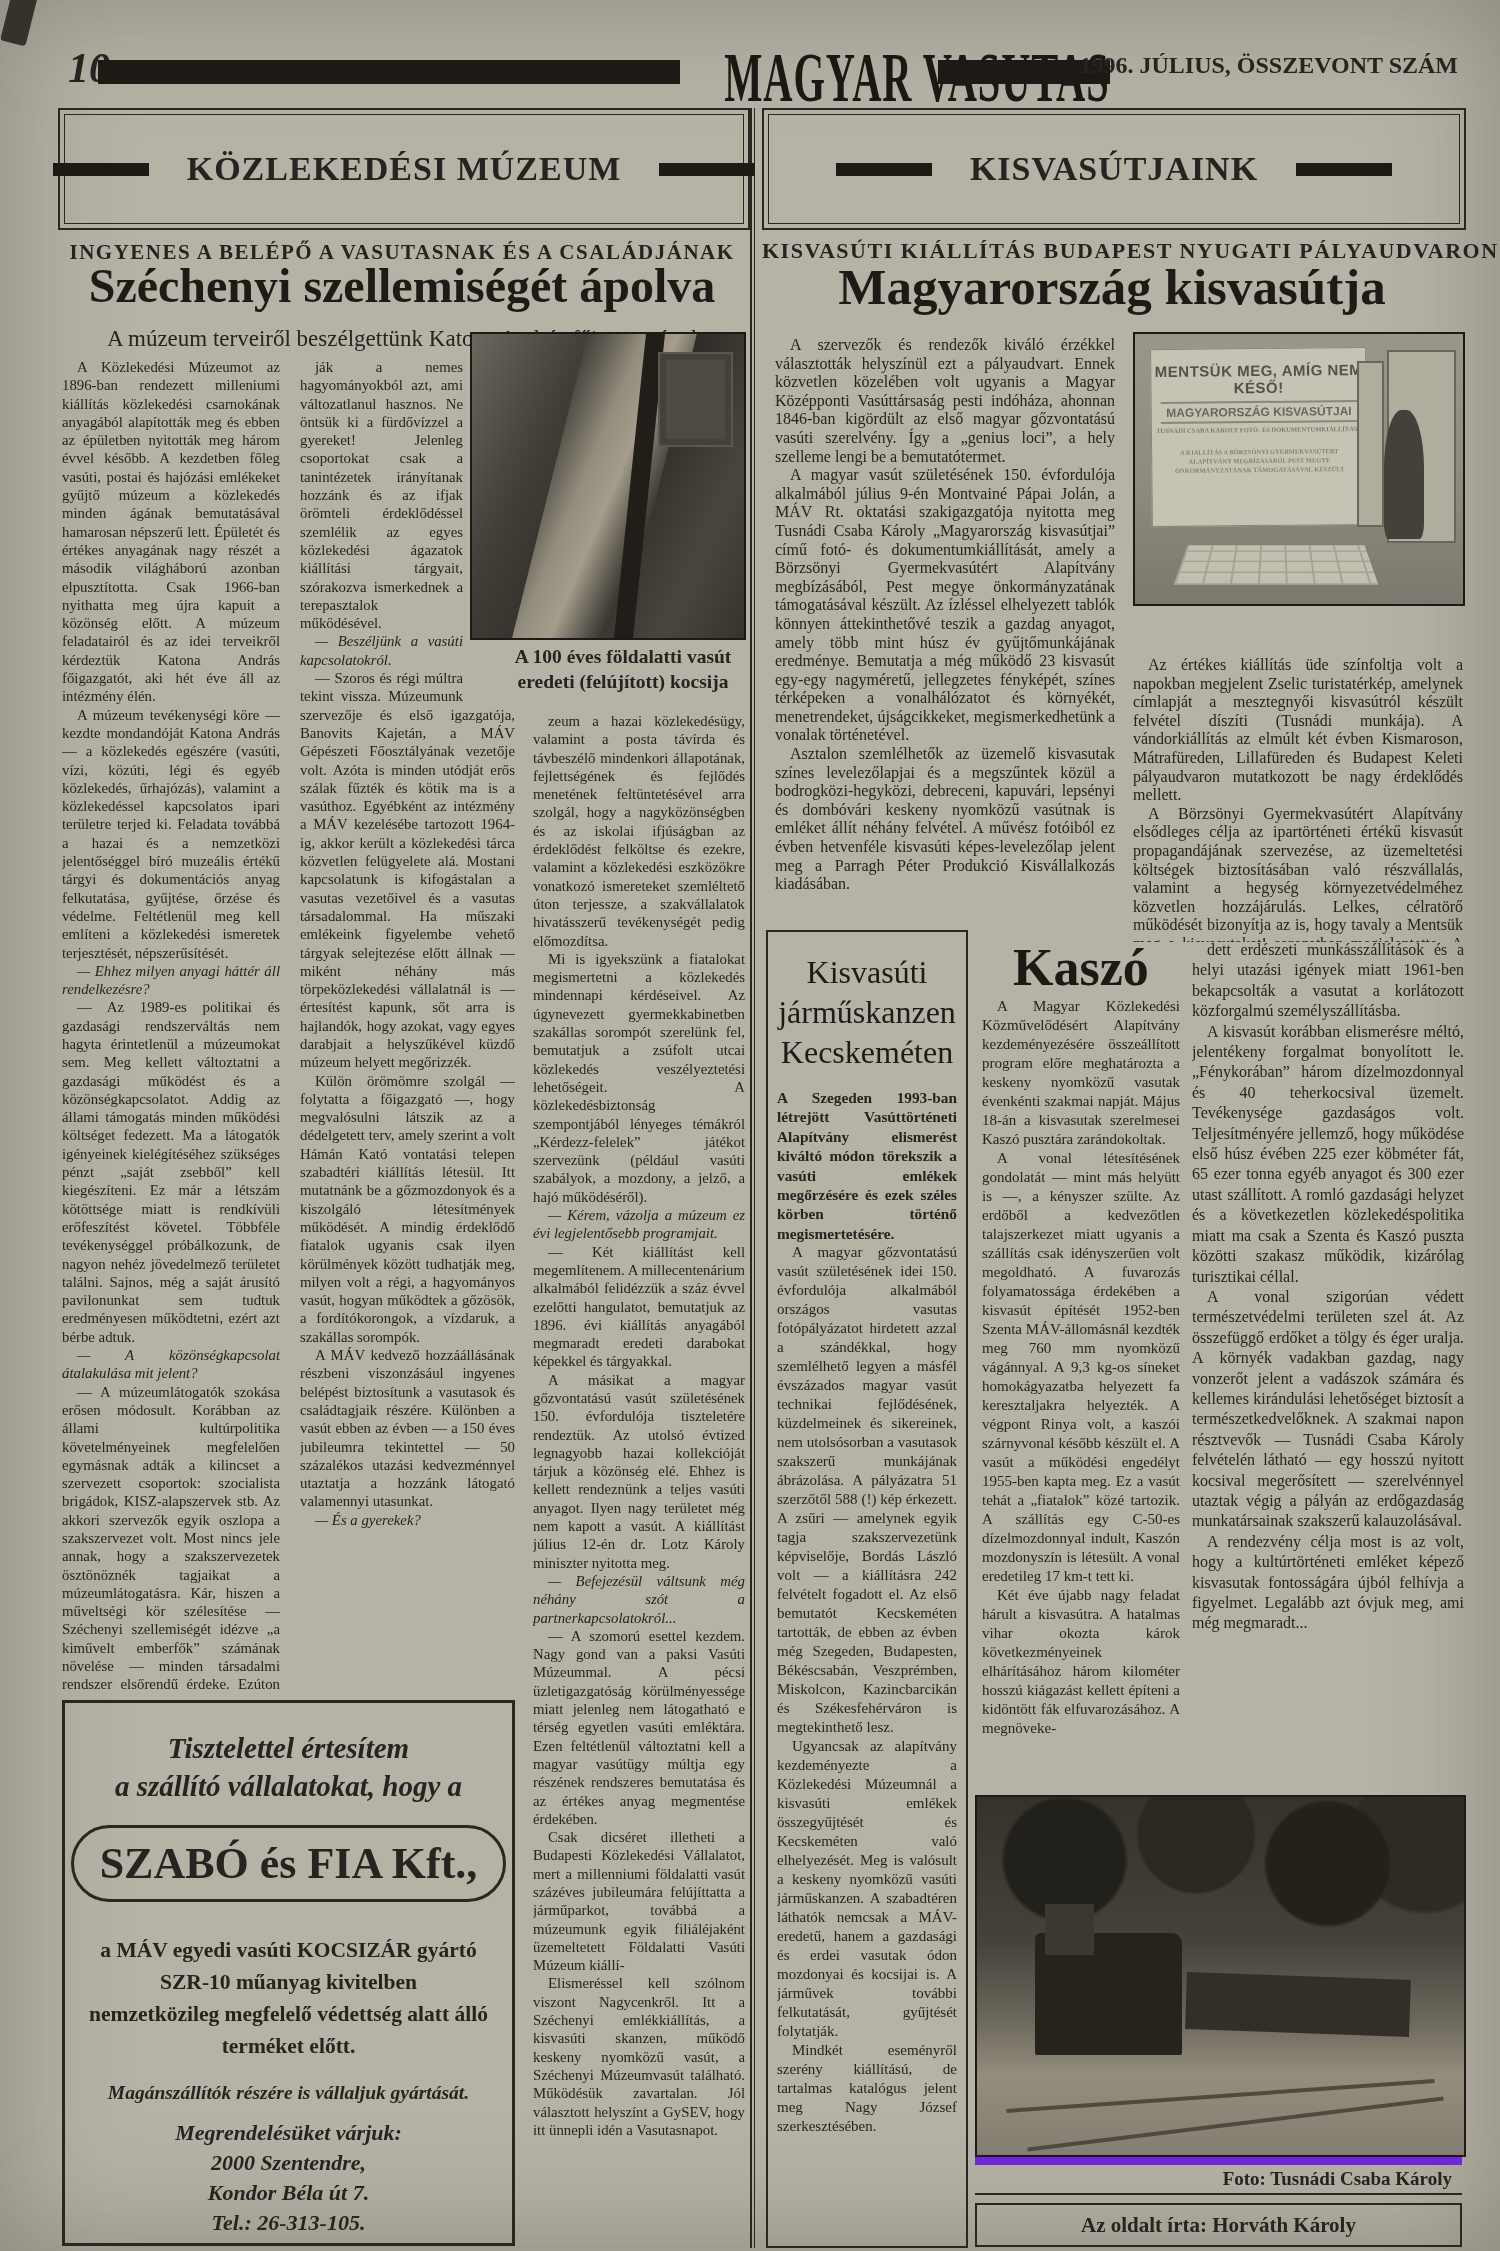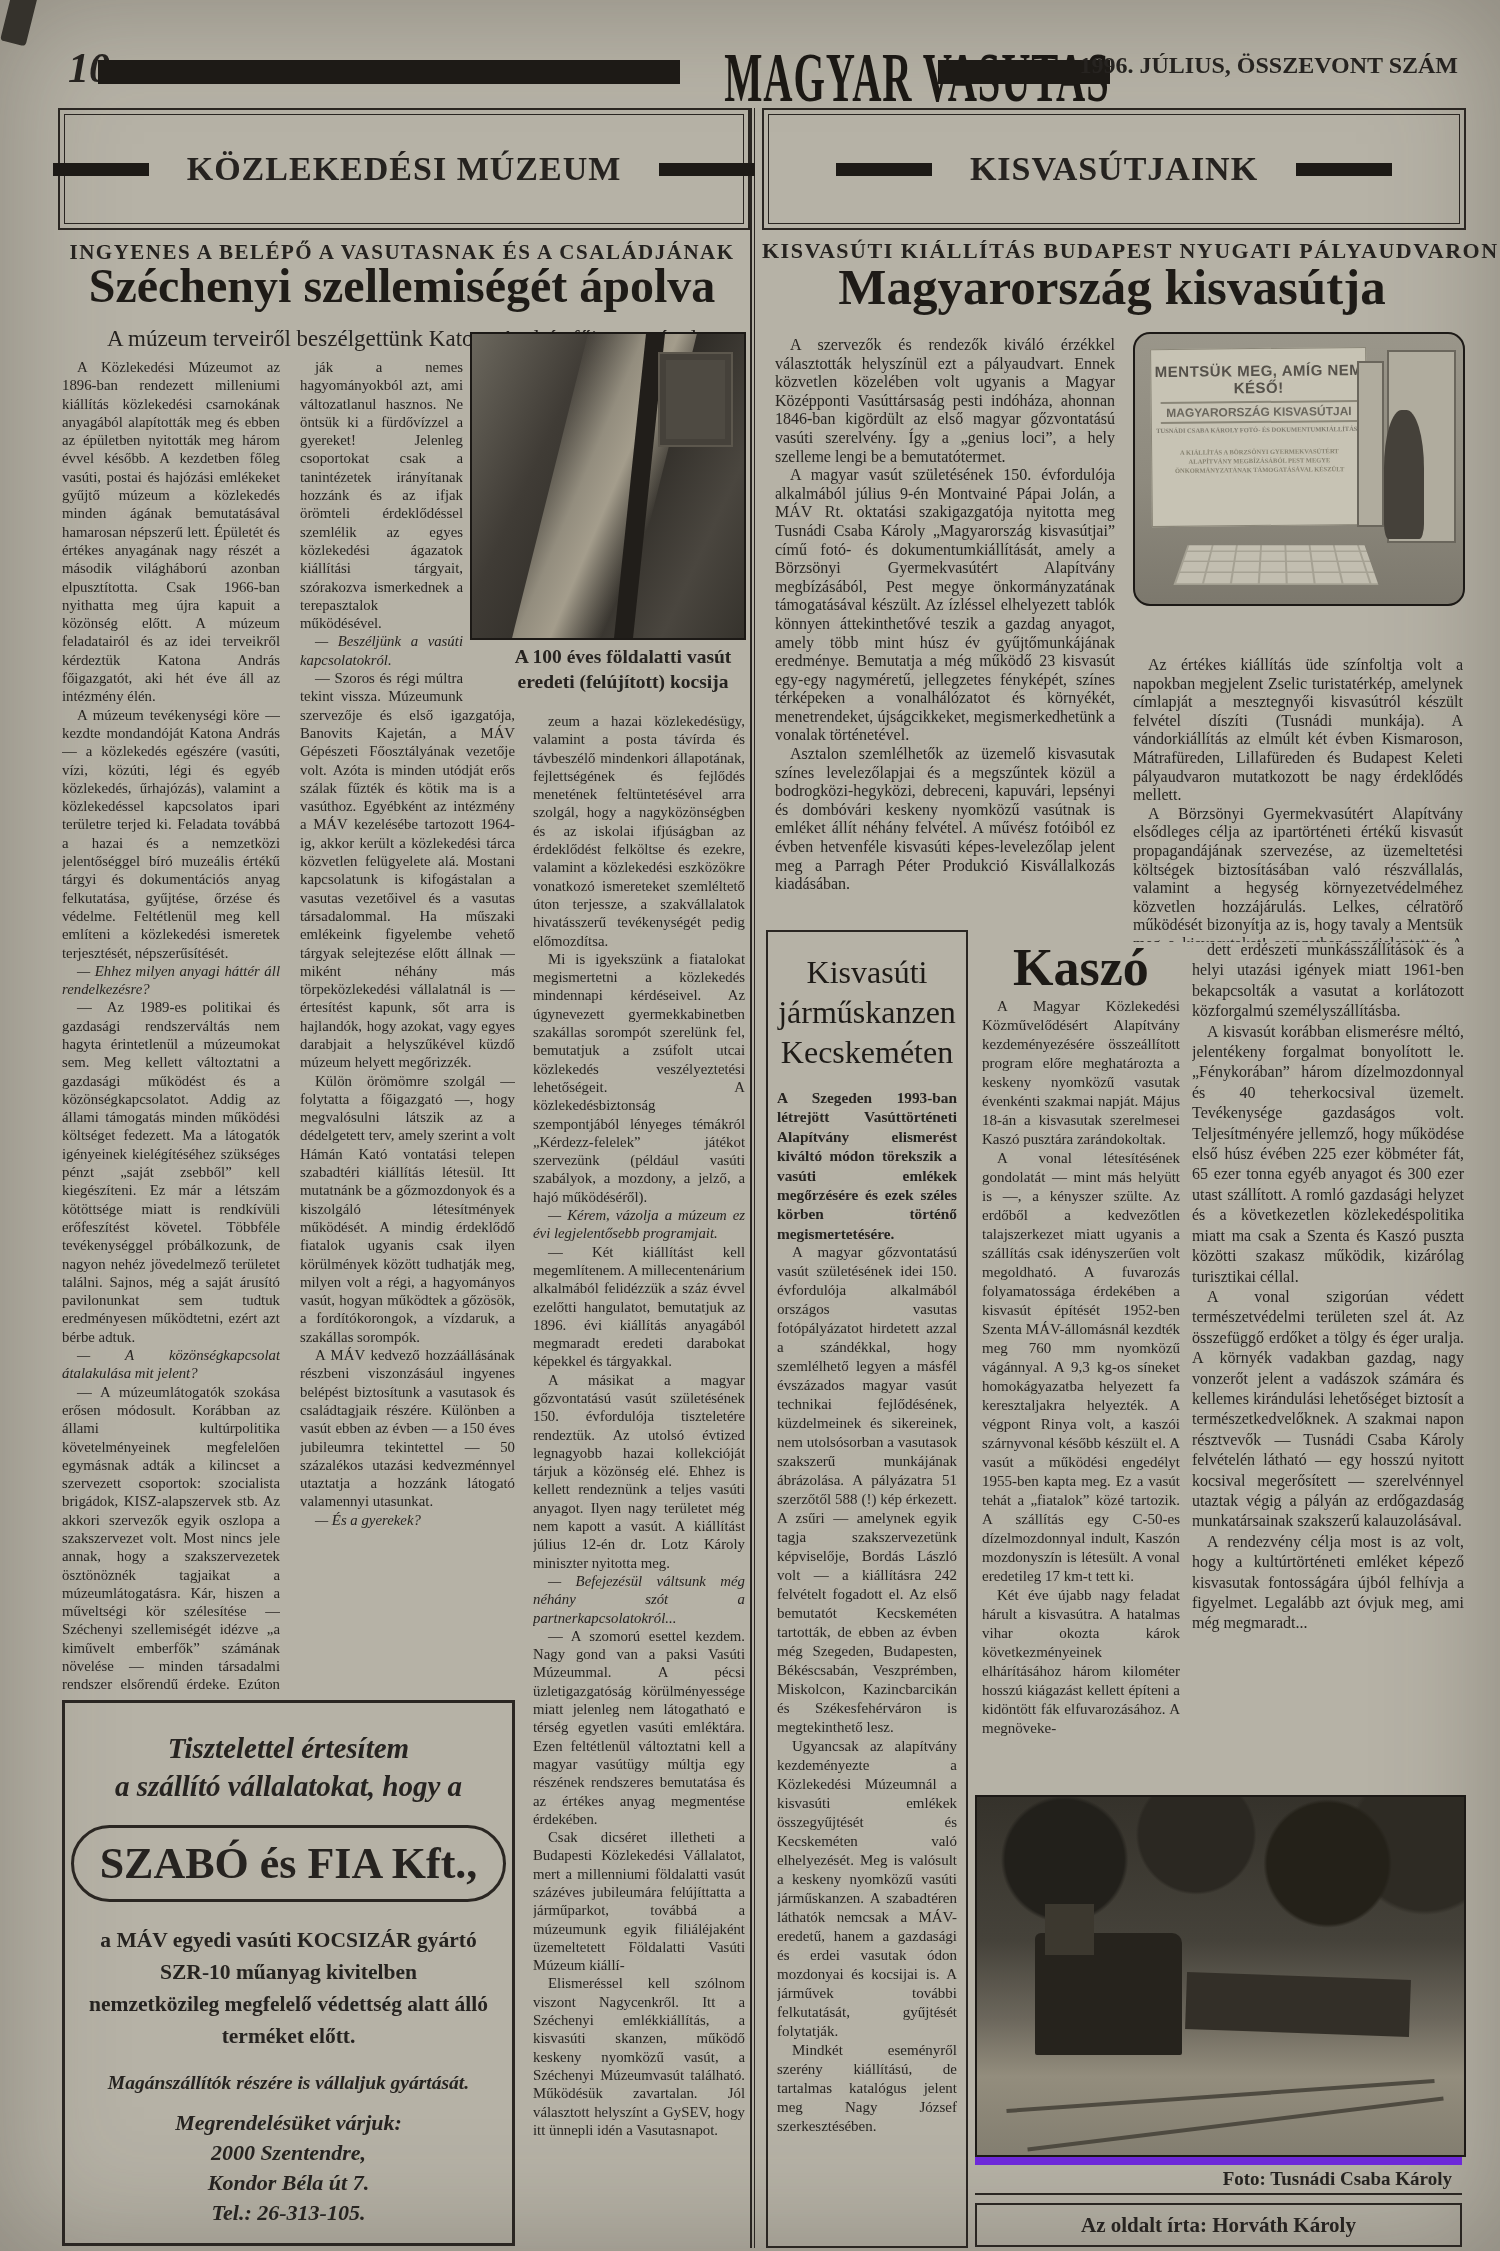--- a/index.html
+++ b/index.html
@@ -81,21 +81,21 @@
   
   .kecsbox{border:2px solid #2a2622;box-sizing:border-box;padding:6px 9px;overflow:hidden;}
   .kecs-title{text-align:center;font-size:32px;line-height:40px;margin:14px 0 16px 0;color:#1e1b17;}
   .kecs-lead{font-weight:bold;font-size:15.3px;line-height:19.4px;text-align:justify;}
   .kaszo-title{font-size:52px;font-weight:bold;text-align:center;color:#1d1a16;}
   
   .adbox{border:3px solid #2a2622;box-sizing:border-box;text-align:center;padding-top:26px;}
   .ad-intro{font-size:29px;font-weight:bold;font-style:italic;line-height:38px;}
   .ad-oval{display:inline-block;border:3px solid #2a2622;border-radius:70px;padding:10px 26px;margin-top:20px;
     font-size:44px;font-weight:bold;white-space:nowrap;}
-  .ad-body{font-size:21.5px;font-weight:bold;line-height:32px;margin-top:22px;}
+  .ad-body{font-size:21.5px;font-weight:bold;line-height:32px;margin-top:32px;}
   .ad-note{font-size:19.5px;font-weight:bold;font-style:italic;margin-top:20px;}
   .ad-order{font-size:22px;font-weight:bold;font-style:italic;line-height:30px;margin-top:14px;}
   
   .vdivider{width:5px;border-left:2px solid #2a2622;border-right:1px solid #2a2622;box-sizing:border-box;}
   .spacer-right{float:right;width:52px;height:336px;}
 </style>
 </head>
 <body>
 
 <div id="page">
@@ -196,21 +196,21 @@
 
   <div class="abs kicker" style="left:762px;top:238px;width:700px;font-size:22px;">KISVASÚTI KIÁLLÍTÁS BUDAPEST NYUGATI PÁLYAUDVARON</div>
   <div class="abs headline" style="left:762px;top:258px;width:700px;font-size:51px;">Magyarország kisvasútja</div>
 
   <div class="abs col rcol1" style="left:775px;top:336px;width:340px;height:606px;">
       <p class="para">A szervezők és rendezők kiváló érzékkel választották helyszínül ezt a pályaudvart. Ennek közvetlen közelében volt ugyanis a Magyar Középponti Vasúttársaság pesti indóháza, ahonnan 1846-ban kigördült az első magyar gőzvontatású vasúti szerelvény. Így a „genius loci”, a hely szelleme lengi be a bemutatótermet.</p>
       <p class="para">A magyar vasút születésének 150. évfordulója alkalmából július 9-én Montvainé Pápai Jolán, a MÁV Rt. oktatási szakigazgatója nyitotta meg Tusnádi Csaba Károly „Magyarország kisvasútjai” című fotó- és dokumentumkiállítását, amely a Börzsönyi Gyermekvasútért Alapítvány megbízásából, Pest megye önkormányzatának támogatásával készült. Az ízléssel elhelyezett tablók könnyen áttekinthetővé teszik a gazdag anyagot, amely több mint húsz év gyűjtőmunkájának eredménye. Bemutatja a még működő 23 kisvasút egy-egy nagyméretű, jellegzetes fényképét, színes térképeken a vonalhálózatot és környékét, menetrendeket, újságcikkeket, megismerkedhetünk a vonalak történetével.</p>
       <p class="para">Asztalon szemlélhetők az üzemelő kisvasutak színes levelezőlapjai és a megszűntek közül a bodrogközi-hegyközi, debreceni, kapuvári, lepsényi és dombóvári keskeny nyomközű vasútnak is emléket állít néhány felvétel. A művész fotóiból ez évben hetvenféle kisvasúti képes-levelezőlap jelent meg a Parragh Péter Produkció Kisvállalkozás kiadásában.</p>
     </div>
 
-  <div class="abs photo photo2" style="left:1133px;top:332px;width:328px;height:270px;border-radius:17px;">
+  <div class="abs photo photo2" style="left:1133px;top:332px;width:328px;height:270px;">
     <div class="poster">
       <div class="pl1">MENTSÜK MEG, AMÍG NEM KÉSŐ!</div>
       <div class="pl2">MAGYARORSZÁG KISVASÚTJAI</div>
       <div class="pl3">TUSNÁDI CSABA KÁROLY FOTÓ- ÉS DOKUMENTUMKIÁLLÍTÁSA</div>
       <div class="pl4">A KIÁLLÍTÁS A BÖRZSÖNYI GYERMEKVASÚTÉRT ALAPÍTVÁNY MEGBÍZÁSÁBÓL PEST MEGYE ÖNKORMÁNYZATÁNAK TÁMOGATÁSÁVAL KÉSZÜLT</div>
     </div>
     <div class="p2-board" style="right:2%;top:6%;width:20%;height:70%;"></div>
     <div class="p2-board" style="right:24%;top:10%;width:7%;height:60%;"></div>
     <div class="p2-person"></div>
     <div class="p2-table"></div>

